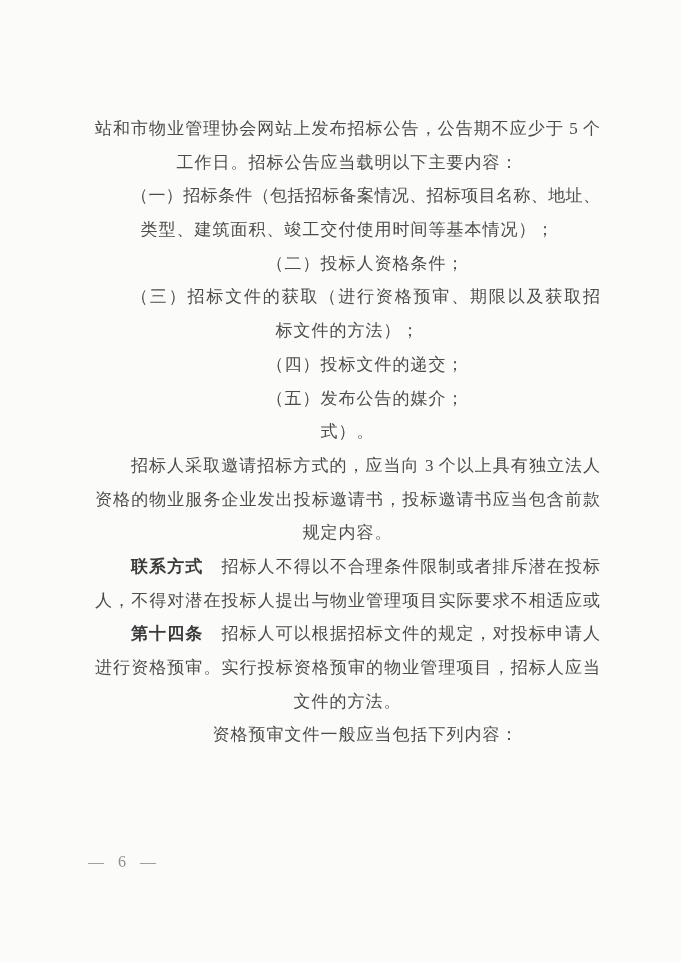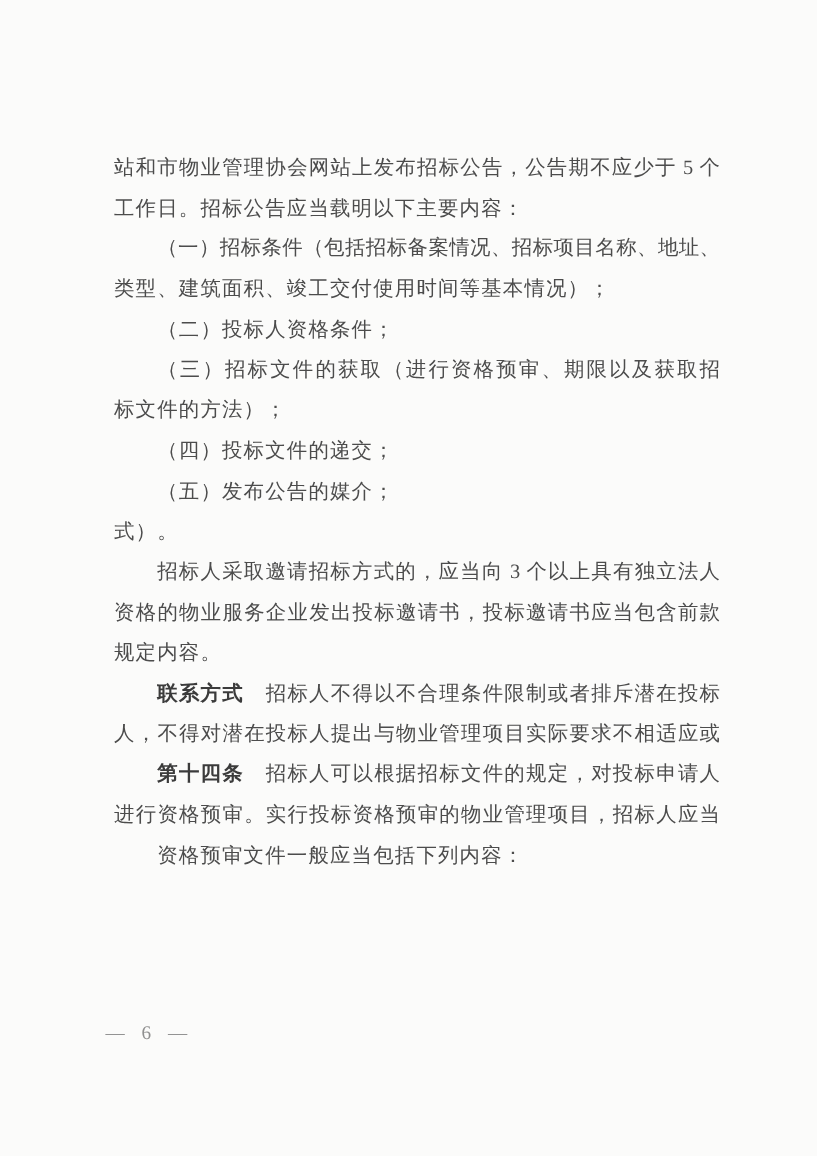--- a/index.html
+++ b/index.html
@@ -11,31 +11,32 @@
     position: relative;
     width: 681px;
     height: 963px;
     background: #fbfbfa;
     font-family: "Liberation Serif", "DejaVu Serif", serif;
     overflow: hidden;
   }
   .text-block {
     position: absolute;
     left: 95px;
-    top: 123px;
+    top: 112px;
     width: 505px;
   }
   .line {
     height: 33.7px;
     line-height: 33.7px;
     font-size: 17px;
     color: #4c4c4c;
     letter-spacing: 1px;
     white-space: nowrap;
     overflow: visible;
+    text-align: center;
   }
   .line.justify {
     white-space: normal;
     letter-spacing: 0;
     text-align: justify;
     text-align-last: justify;
     text-justify: inter-ideograph;
   }
   .line.indent {
     text-indent: 36px;
@@ -69,16 +70,17 @@
       <div class="line indent"><span>（四）投标文件的递交；</span></div>
       <div class="line indent"><span>（五）发布公告的媒介；</span></div>
       <div class="line"><span>式）。</span></div>
       <div class="line justify indent"><span>招标人采取邀请招标方式的，应当向 3 个以上具有独立法人</span></div>
       <div class="line justify"><span>资格的物业服务企业发出投标邀请书，投标邀请书应当包含前款</span></div>
       <div class="line"><span>规定内容。</span></div>
       <div class="line justify indent"><span class="bold">联系方式</span><span>　招标人不得以不合理条件限制或者排斥潜在投标</span></div>
       <div class="line justify"><span>人，不得对潜在投标人提出与物业管理项目实际要求不相适应或</span></div>
       <div class="line justify indent"><span class="bold">第十四条</span><span>　招标人可以根据招标文件的规定，对投标申请人</span></div>
       <div class="line justify"><span>进行资格预审。实行投标资格预审的物业管理项目，招标人应当</span></div>
+      <div class="line"><span>文件的方法。</span></div>
       <div class="line indent"><span>资格预审文件一般应当包括下列内容：</span></div>
     </div>
   <div class="page-number">— 6 —</div>
 </div>
 
 </body></html>

